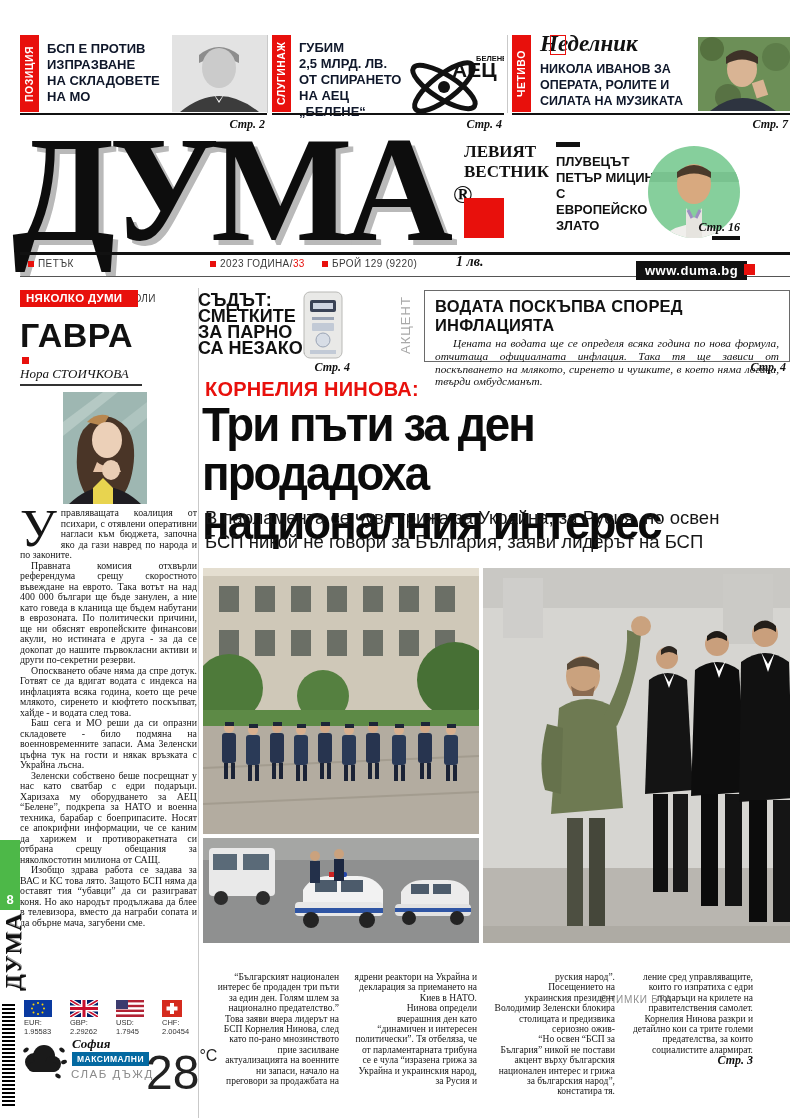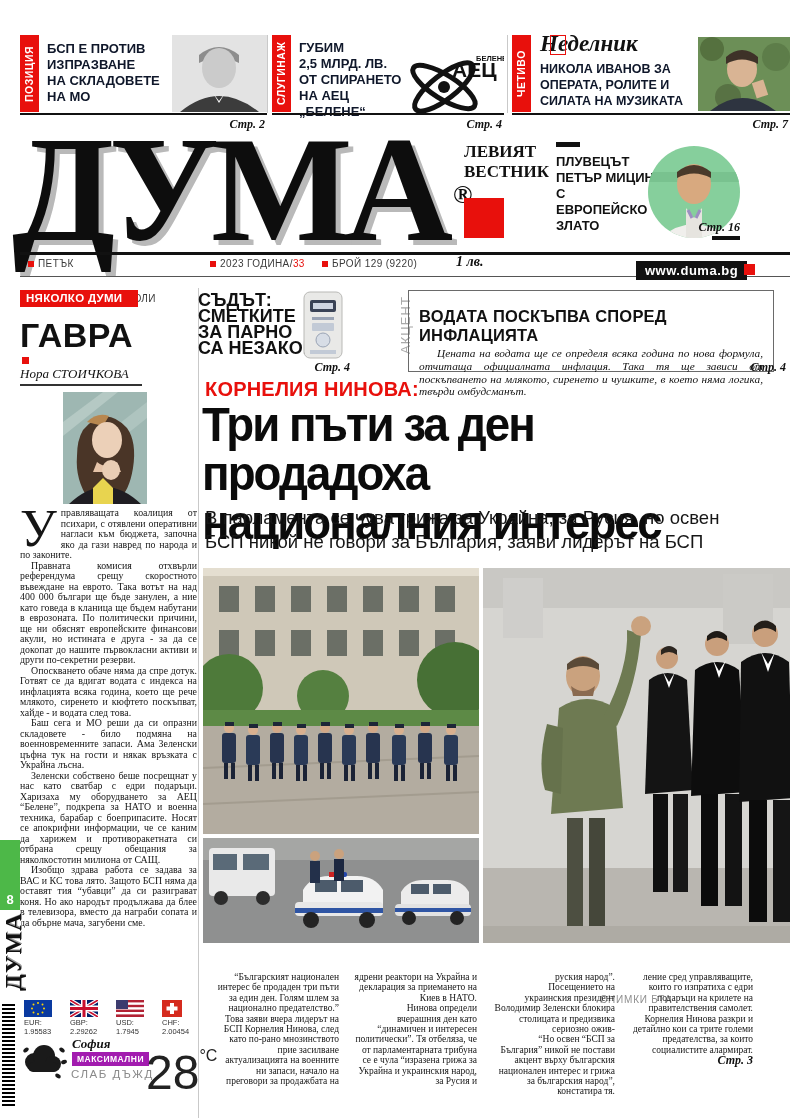--- a/index.html
+++ b/index.html
@@ -38,21 +38,21 @@
   .op-body{position:absolute;left:20px;top:508px;width:177px;font-family:"Liberation Serif",serif;
         font-size:9.9px;line-height:10.5px;text-align:justify;color:#151515;}
   .op-body p{margin:0;text-indent:11px;}
   .op-body p.first{text-indent:0;}
   .dropcap{float:left;font-family:"Liberation Serif",serif;font-size:52px;line-height:40px;
         margin:1px 4px 0 0;font-weight:400;}
   
   .court-title{position:absolute;left:198px;top:292px;font-size:18px;font-weight:800;line-height:16px;}
   .accent-label{position:absolute;left:398px;top:292px;height:66px;color:#a9a9a9;font-size:13px;letter-spacing:1px;
         writing-mode:vertical-rl;transform:rotate(180deg);text-align:center;}
-  .accent-box{position:absolute;left:408px;top:290px;width:366px;height:82px;border:1px solid #6a6a6a;padding:16px 10px 0 10px;box-sizing:border-box;}
+  .accent-box{position:absolute;left:424px;top:290px;width:366px;height:72px;border:1px solid #6a6a6a;padding:6px 10px 0 10px;box-sizing:border-box;}
   .accent-head{font-size:16.5px;font-weight:800;letter-spacing:.2px;}
   .accent-text{font-family:"Liberation Serif",serif;font-style:italic;font-size:11.3px;line-height:12.8px;
         text-align:justify;margin-top:2px;text-indent:18px;}
   
   .kicker{position:absolute;left:205px;top:378px;font-size:20px;font-weight:800;color:#e8100c;letter-spacing:.2px;}
   .headline{position:absolute;left:202px;top:400px;font-size:48px;line-height:49px;font-weight:800;
         letter-spacing:-2px;transform:scaleX(.95);transform-origin:left top;color:#0b0b0b;}
   .subhead{position:absolute;left:205px;top:506px;width:560px;font-size:18.5px;line-height:24px;color:#161616;}
   .photo{position:absolute;overflow:hidden;background:#ddd;}
   .credit{position:absolute;left:600px;top:994px;width:188px;text-align:left;font-size:10px;color:#8f8f8f;letter-spacing:.8px;}
@@ -60,21 +60,21 @@
   .col{width:124px;font-family:"Liberation Serif",serif;font-size:9.5px;line-height:10.4px;
         text-align:justify;color:#151515;}
   .col p{margin:0;text-indent:10px;text-align:right;}
   .col p.first{text-indent:0;}
   .story-ref{text-align:right;margin-top:8px;text-indent:0 !important;}
   
   .flags{position:absolute;left:24px;top:1000px;width:176px;display:flex;gap:8px;}
   .flag-item{width:38px;font-size:7.5px;line-height:8.5px;color:#333;}
   .flag-item svg{display:block;margin-bottom:2px;}
   .wx-city{position:absolute;left:72px;top:1036px;font-family:"Liberation Serif",serif;font-style:italic;font-weight:700;font-size:13px;}
-  .wx-max{position:absolute;left:72px;top:1052px;background:#a21caf;color:#fff;font-size:8.5px;font-weight:700;
+  .wx-max{position:absolute;left:72px;top:1052px;background:#0369a1;color:#fff;font-size:8.5px;font-weight:700;
         padding:2px 5px;letter-spacing:.5px;}
   .wx-cond{position:absolute;left:71px;top:1068px;font-size:11.5px;color:#8a8a8a;letter-spacing:1.5px;}
   .wx-temp{position:absolute;left:146px;top:1032px;font-size:48px;line-height:48px;font-weight:400;color:#222;
         font-family:"Liberation Sans",sans-serif;}
   .wx-temp .deg{font-size:16px;vertical-align:28px;}
   
   .edge-green{position:absolute;left:0;top:840px;width:20px;height:70px;background:#4db848;}
   .edge-green span{position:absolute;bottom:3px;left:0;width:20px;text-align:center;color:#fff;font-weight:700;font-size:13px;}
   .edge-duma{position:absolute;left:0;top:906px;width:22px;height:92px;font-family:"Liberation Serif",serif;
         font-weight:800;font-size:24px;letter-spacing:1px;color:#111;writing-mode:vertical-rl;

